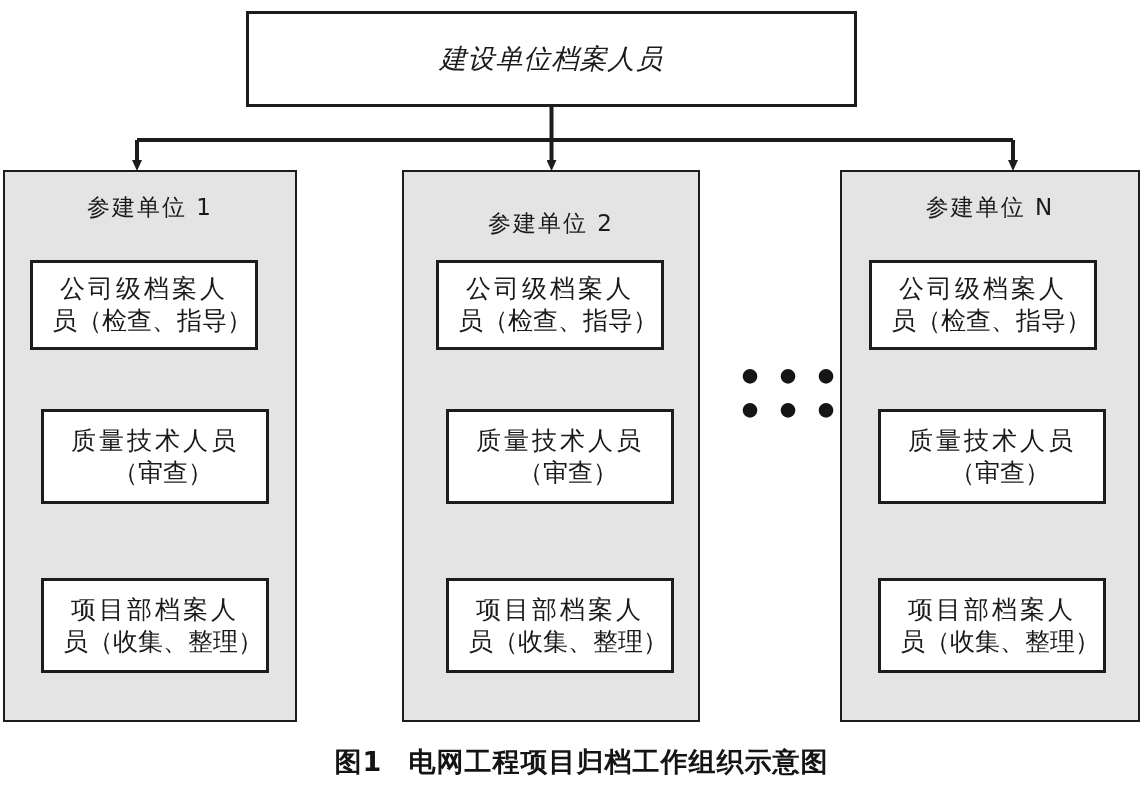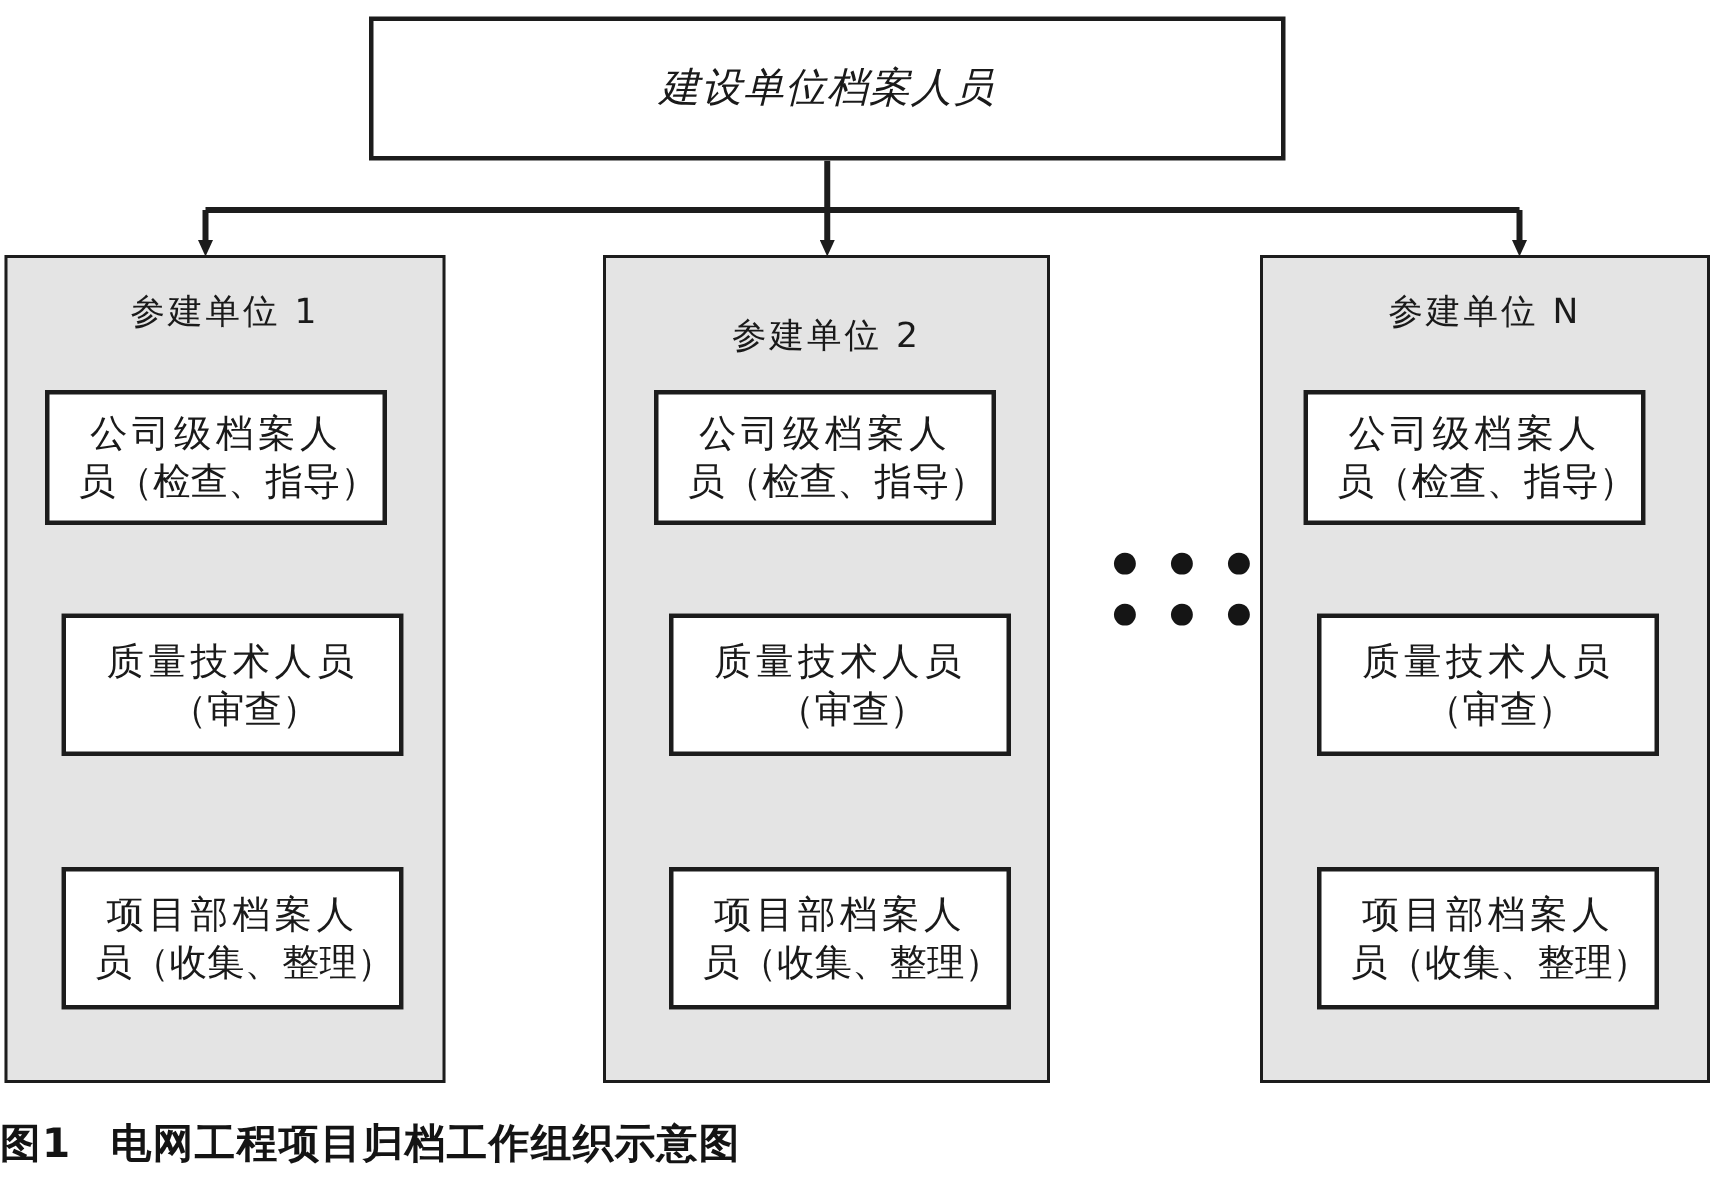--- a/index.html
+++ b/index.html
@@ -52,25 +52,26 @@
     position:absolute;
     font-size:34px;
     letter-spacing:4px;
     color:#151515;
     line-height:1;
     font-family:"Liberation Sans",sans-serif;
   }
   .caption{
     position:absolute;
     left:0;right:0;
-    text-align:left;
+    text-align:center;
     font-size:27px;
     letter-spacing:1px;
     color:#141414;
     font-weight:600;
+    padding-left:20px;
   }
   .cap-gap{display:inline-block;width:26px;}
 </style>
 </head>
 <body>
 
 <div id="stage">
 
   <svg id="wires" viewBox="0 0 1143 789">
     <defs>

